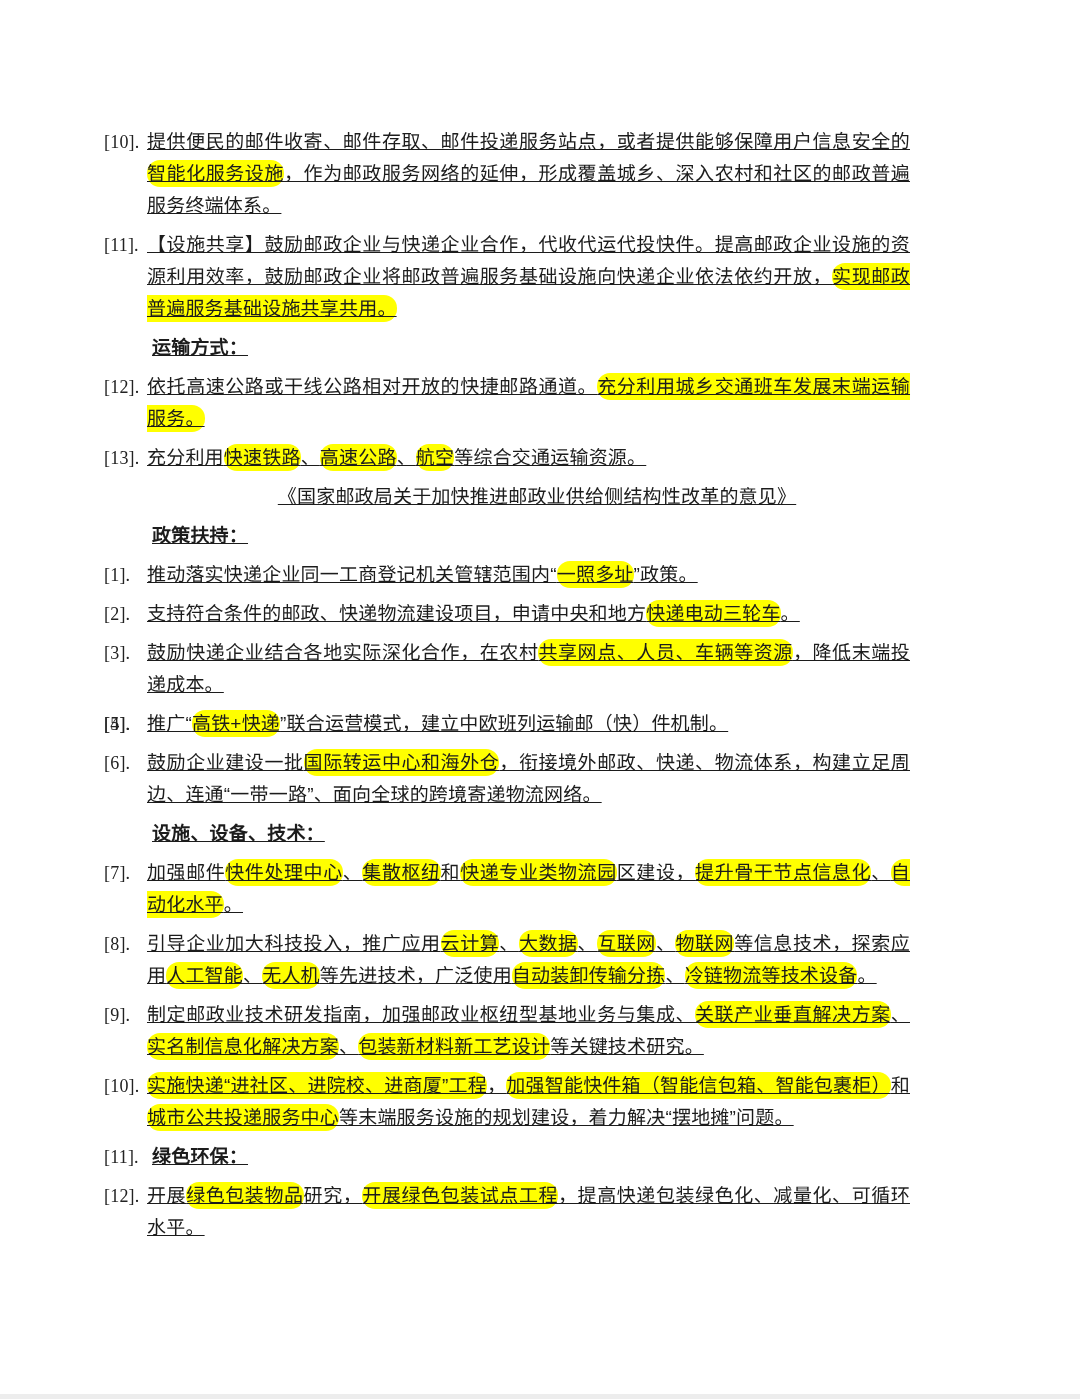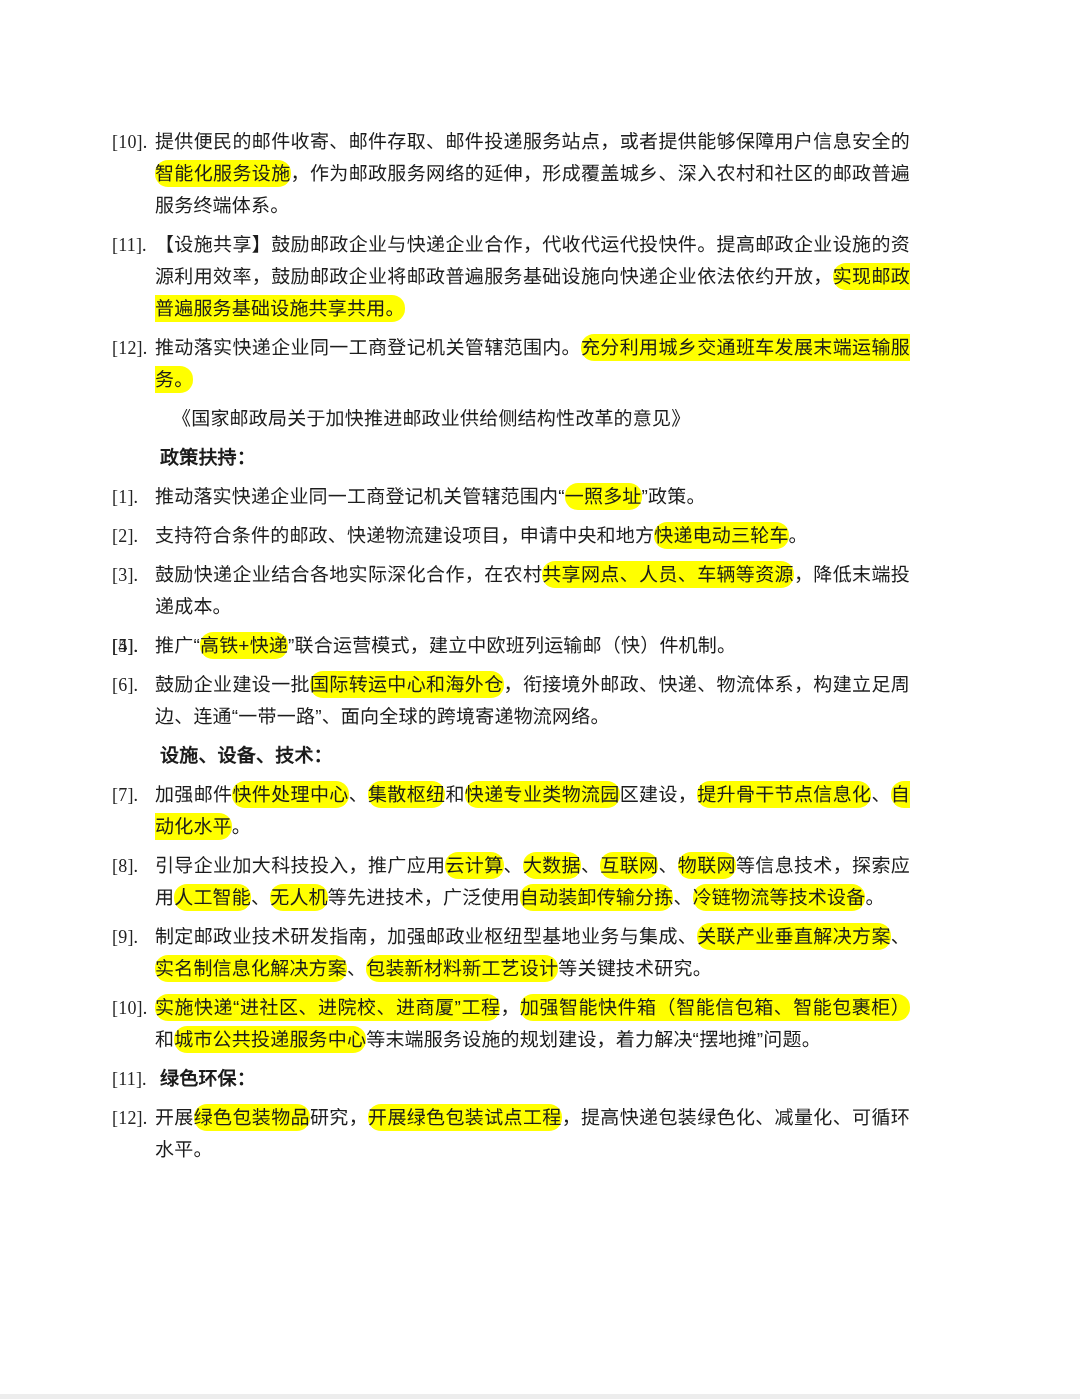--- a/index.html
+++ b/index.html
@@ -15,24 +15,25 @@
     position: relative;
     overflow: hidden;
   }
   .page {
     position: absolute;
     left: 100px;
     top: 126px;
     width: 810px;
   }
   .page p {
-    margin: 0 0 7px 12px;
+    margin: 0 0 7px 4px;
     font-size: 19px;
     line-height: 32px;
     letter-spacing: 0.2px;
+    text-decoration: underline;
   }
   .item {
     position: relative;
     padding-left: 43px;
     text-align: justify;
   }
   .num {
     position: absolute;
     left: 0;
     top: 0;
@@ -41,20 +42,21 @@
     color: #222222;
   }
   .heading {
     font-weight: bold;
     padding-left: 48px;
     margin-top: 2px !important;
   }
   .title {
     padding-left: 60px;
     margin-top: 2px !important;
+    text-align: center;
   }
   .hl {
     background: #ffff00;
     padding: 3px 0;
     border-radius: 13px;
   }
   .bottom-strip {
     position: absolute;
     left: 0;
     bottom: 0;
@@ -63,21 +65,23 @@
     background: #ededed;
   }
 </style>
 </head>
 <body>
 
 <main class="page">
   <div>
       <p class="item"><span class="num">[10].</span><span class="body"><span class="plain">提供便民的邮件收寄、邮件存取、邮件投递服务站点，或者提供能够保障用户信息安全的</span><span class="hl">智能化服务设施</span><span class="plain">，作为邮政服务网络的延伸，形成覆盖城乡、深入农村和社区的邮政普遍服务终端体系。</span></span></p>
       <p class="item"><span class="num">[11].</span><span class="body"><span class="plain">【设施共享】鼓励邮政企业与快递企业合作，代收代运代投快件。提高邮政企业设施的资源利用效率，鼓励邮政企业将邮政普遍服务基础设施向快递企业依法依约开放，</span><span class="hl">实现邮政普遍服务基础设施共享共用。</span></span></p>
-      <p class="item"><span class="num">[12].</span><span class="body"><span class="plain">推动落实快递企业同一工商登记机关管辖范围内。</span><span class="hl">充分利用城乡交通班车发展末端运输服务。</span></span></p>
+      <p class="heading">运输方式：</p>
+      <p class="item"><span class="num">[12].</span><span class="body"><span class="plain">依托高速公路或干线公路相对开放的快捷邮路通道。</span><span class="hl">充分利用城乡交通班车发展末端运输服务。</span></span></p>
+      <p class="item"><span class="num">[13].</span><span class="body"><span class="plain">充分利用</span><span class="hl">快速铁路</span><span class="plain">、</span><span class="hl">高速公路</span><span class="plain">、</span><span class="hl">航空</span><span class="plain">等综合交通运输资源。</span></span></p>
       <p class="title">《国家邮政局关于加快推进邮政业供给侧结构性改革的意见》</p>
       <p class="heading">政策扶持：</p>
       <p class="item"><span class="num">[1].</span><span class="body"><span class="plain">推动落实快递企业同一工商登记机关管辖范围内“</span><span class="hl">一照多址</span><span class="plain">”政策。</span></span></p>
       <p class="item"><span class="num">[2].</span><span class="body"><span class="plain">支持符合条件的邮政、快递物流建设项目，申请中央和地方</span><span class="hl">快递电动三轮车</span><span class="plain">。</span></span></p>
       <p class="item"><span class="num">[3].</span><span class="body"><span class="plain">鼓励快递企业结合各地实际深化合作，在农村</span><span class="hl">共享网点、人员、车辆等资源</span><span class="plain">，降低末端投递成本。</span></span></p>
       <p class="item"><span class="num">[4].</span></p>
       <p class="item"><span class="num">[5].</span><span class="body"><span class="plain">推广“</span><span class="hl">高铁+快递</span><span class="plain">”联合运营模式，建立中欧班列运输邮（快）件机制。</span></span></p>
       <p class="item"><span class="num">[6].</span><span class="body"><span class="plain">鼓励企业建设一批</span><span class="hl">国际转运中心和海外仓</span><span class="plain">，衔接境外邮政、快递、物流体系，构建立足周边、连通“一带一路”、面向全球的跨境寄递物流网络。</span></span></p>
       <p class="heading">设施、设备、技术：</p>
       <p class="item"><span class="num">[7].</span><span class="body"><span class="plain">加强邮件</span><span class="hl">快件处理中心</span><span class="plain">、</span><span class="hl">集散枢纽</span><span class="plain">和</span><span class="hl">快递专业类物流园</span><span class="plain">区建设，</span><span class="hl">提升骨干节点信息化</span><span class="plain">、</span><span class="hl">自动化水平</span><span class="plain">。</span></span></p>

